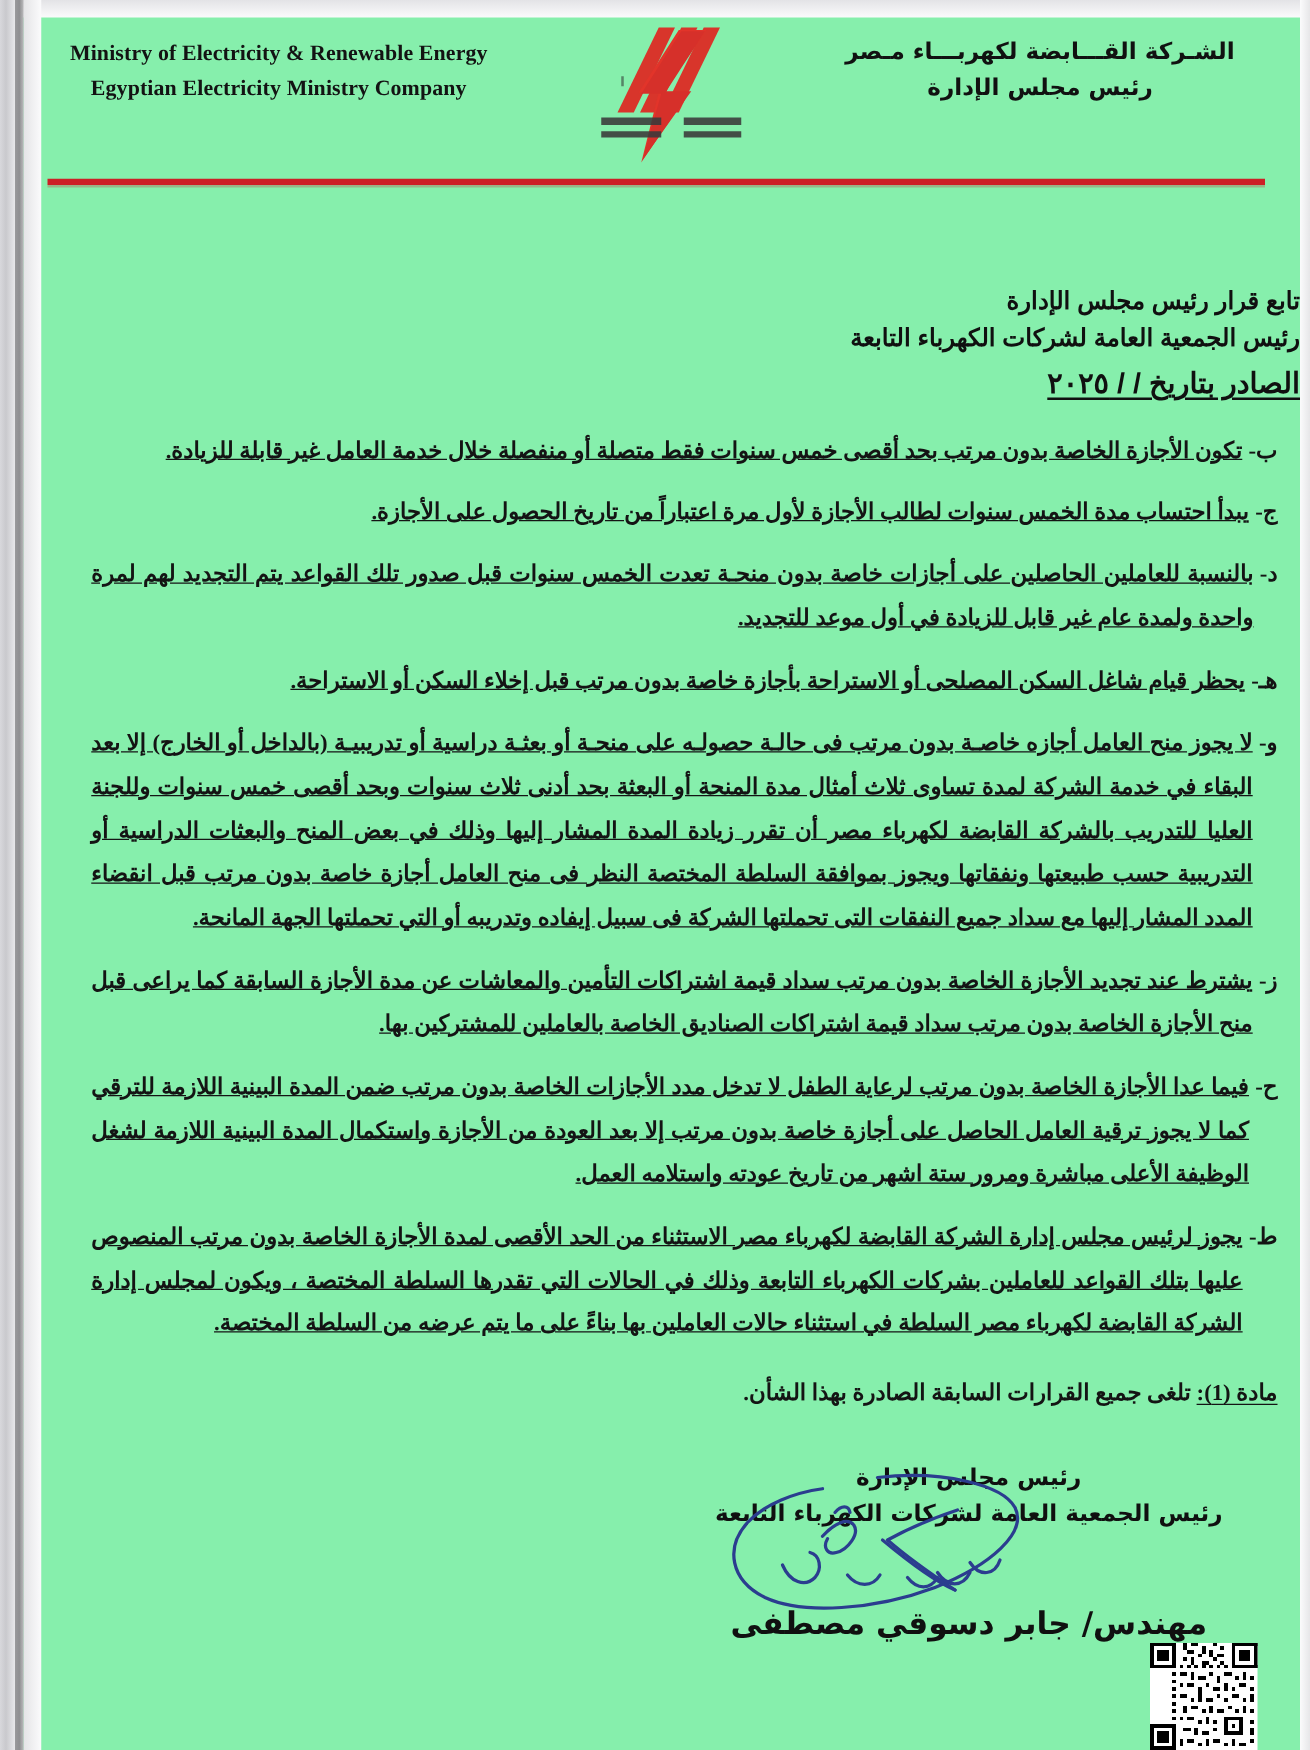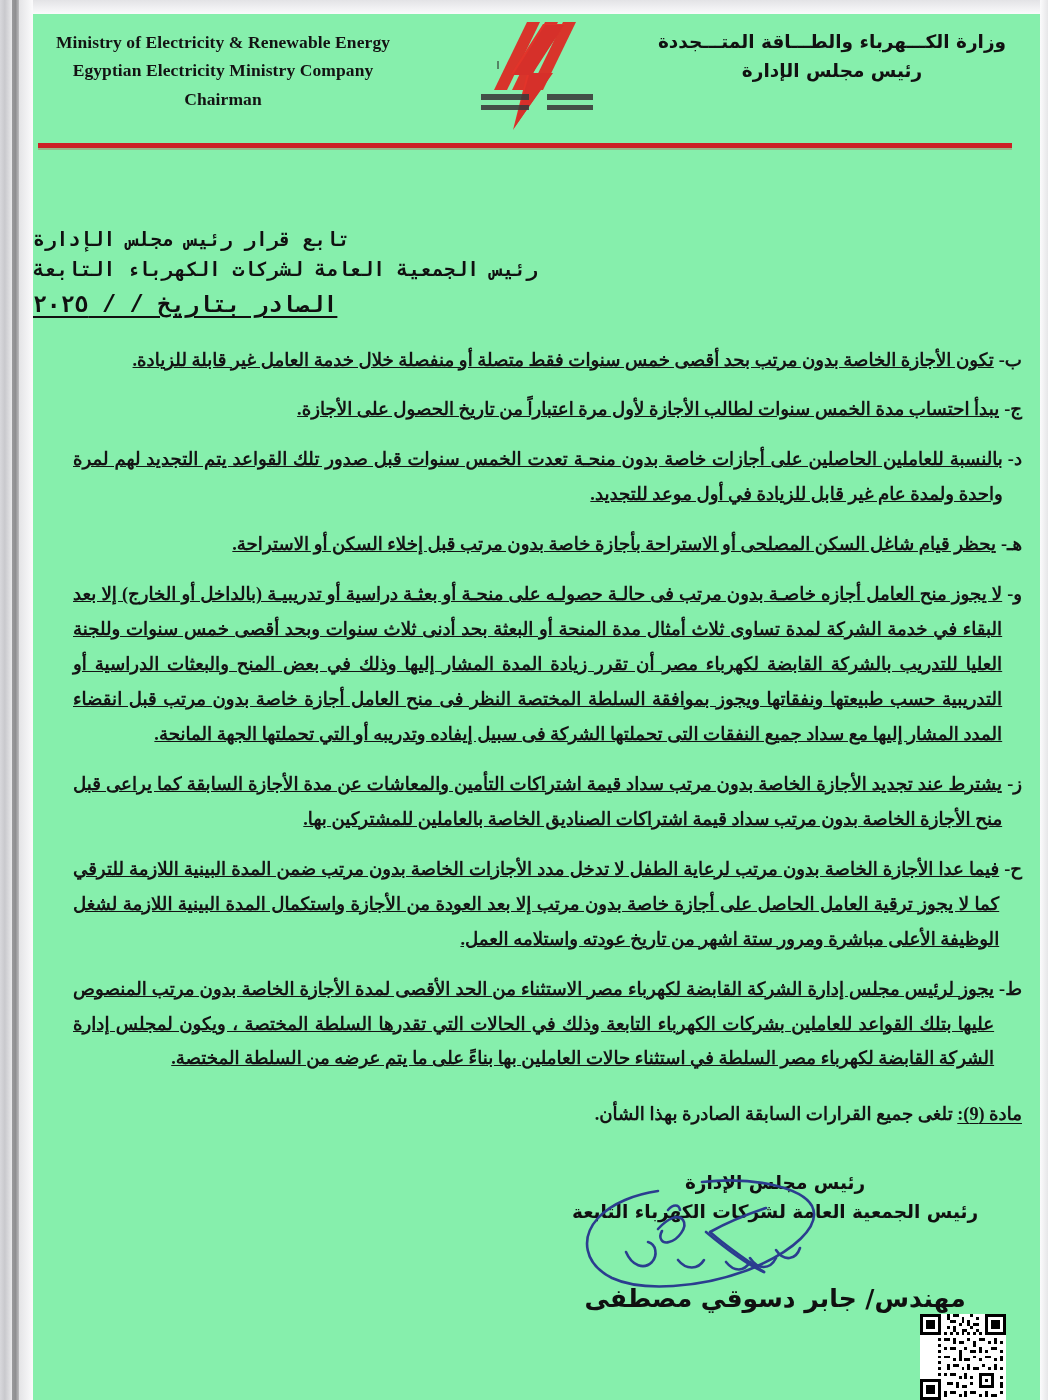--- a/index.html
+++ b/index.html
@@ -114,23 +114,23 @@
     content: "";
     position: absolute;
     left: 0; right: 0; top: 5px;
     height: 2px;
     background: rgba(204,32,38,0.28);
   }
 
   
   .title-block {
     margin-top: 55px;
-    text-align: left;
+    text-align: right;
     direction: rtl;
-    font-family: Liberation Mono, monospace;
+    font-family: Liberation Sans, sans-serif;
     font-weight: bold;
     color: #101010;
   }
   .title-line {
     font-size: 19.5px;
     line-height: 1.52;
     letter-spacing: 0.2px;
   }
   .title-num {
     font-size: 19.5px;
@@ -238,21 +238,20 @@
   <div class="scan-edge-fade"></div>
   <div class="scan-edge-right"></div>
 
   <div class="sheet">
 
     <div class="header">
 
       <div class="hdr-en">
         <div>Ministry of Electricity &amp; Renewable Energy</div>
         <div>Egyptian Electricity Ministry Company</div>
-        <div>Chairman</div>
       </div>
 
       <div class="hdr-logo">
         <svg viewBox="0 0 140 118" width="140" height="118" aria-hidden="true">
           <g fill="#d8352b">
             <polygon points="60,6 73,6 40,74 27,74"></polygon>
             <polygon points="78,6 91,6 58,74 45,74"></polygon>
             <polygon points="96,6 109,6 76,74 63,74"></polygon>
           </g>
           <polygon points="98,8 64,58 84,58 46,114 60,58 44,58 76,8" fill="#e2342a"></polygon>
@@ -263,21 +262,21 @@
             <rect x="80" y="78" width="46" height="6"></rect>
             <rect x="80" y="89" width="46" height="5"></rect>
           </g>
           <g fill="#2e2e2e" opacity="0.55">
             <rect x="30" y="45" width="2" height="8"></rect>
           </g>
         </svg>
       </div>
 
       <div class="hdr-ar">
-        <div>وزارة الكـــهرباء والطـــاقة المتـــجددة</div>
+        <div>الشـركة القـــابضة لكهربـــاء مـصر</div>
         <div>رئيس مجلس الإدارة</div>
       </div>
 
       <div class="red-rule"></div>
     </div>
 
     <div class="title-block">
       <div class="title-line">تابع قرار رئيس مجلس الإدارة</div>
       <div class="title-line">رئيس الجمعية العامة لشركات الكهرباء التابعة</div>
       <div class="title-date">الصادر بتاريخ   /    / ٢٠٢٥</div>
@@ -322,21 +321,21 @@
 
       <div class="clause">
         <span class="clause-marker">ط-</span>
         <span class="clause-text">يجوز لرئيس مجلس إدارة الشركة القابضة لكهرباء مصر الاستثناء من الحد الأقصى لمدة الأجازة الخاصة بدون مرتب المنصوص عليها بتلك القواعد للعاملين بشركات الكهرباء التابعة وذلك في الحالات التي تقدرها السلطة المختصة ، ويكون لمجلس إدارة الشركة القابضة لكهرباء مصر السلطة في استثناء حالات العاملين بها بناءً على ما يتم عرضه من السلطة المختصة.</span>
       </div>
 
     </div>
 
     <div class="articles">
       <div class="article-row">
-        <span class="article-label">مادة (9):</span><span> تلغى جميع القرارات السابقة الصادرة بهذا الشأن.</span>
+        <span class="article-label">مادة (1):</span><span> تلغى جميع القرارات السابقة الصادرة بهذا الشأن.</span>
       </div>
     </div>
 
     <div class="signature">
       <div class="sig-line1">رئيس مجلس الإدارة</div>
       <div class="sig-line2">رئيس الجمعية العامة لشركات الكهرباء التابعة</div>
 
       <svg class="sig-ink" viewBox="0 0 330 125" aria-hidden="true">
         <g fill="none" stroke="#2b3d8f" stroke-width="2.6" stroke-linecap="round" stroke-linejoin="round">
           <path d="M152,8 C205,2 252,14 262,32 C272,52 243,78 198,96 C150,114 92,118 62,104 C34,90 30,64 48,44 C62,29 86,20 108,17"></path>

